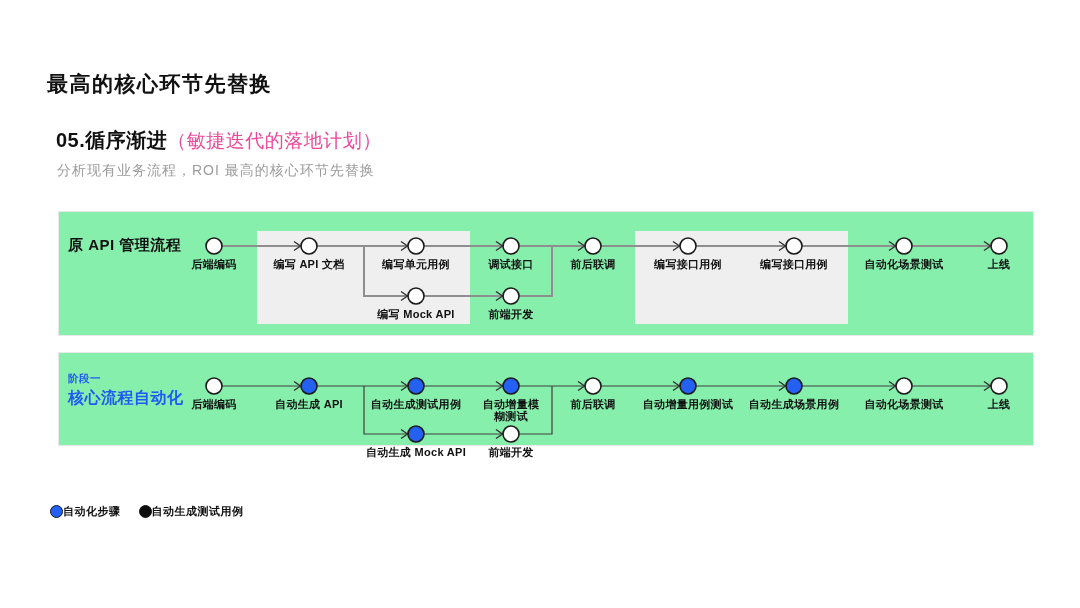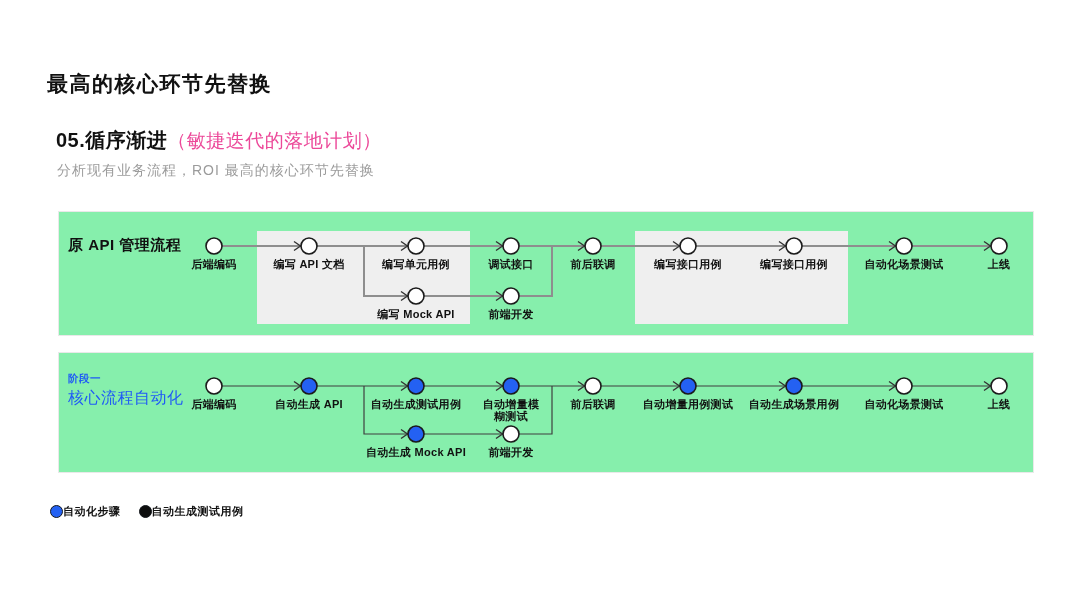--- a/index.html
+++ b/index.html
@@ -12,29 +12,29 @@
 
   .section-title { position:absolute; left:56px; top:127px; white-space:nowrap; }
   .sub-bold { font-size:20px; font-weight:bold; color:#111; letter-spacing:0.5px; }
   .sub-rest { font-size:19px; font-weight:400; color:#ec4899; letter-spacing:0.5px; }
 
   .desc { position:absolute; left:57px; top:162px; font-size:14px; color:#9b9b9b; letter-spacing:1px; }
 
   .flow-card { position:absolute; left:50px; width:976px; background:#86efac;
     border:1px solid #e9e9e9;margin-left:8px; }
   #flow-0 { top:211px; height:125px; }
-  #flow-1 { top:352px; height:121px; }
+  #flow-1 { top:352px; height:94px; }
   .flow-card svg { position:absolute; left:0; top:0; }
 
   .flow-title { position:absolute; left:9px; z-index:2; }
   #flow-0 .flow-title { top:24px; }
   #flow-1 .flow-title { top:19px; }
   #flow-0 .ft-0 { font-size:15px; font-weight:bold; letter-spacing:0.5px; }
   #flow-1 .ft-0 { font-size:10.5px; font-weight:bold; letter-spacing:0.5px; margin-bottom:2px; }
-  #flow-1 .ft-1 { font-size:16px; font-weight:normal; letter-spacing:0.5px; }
+  #flow-1 .ft-1 { font-size:16px; font-weight:bold; letter-spacing:0.5px; }
 
   svg text { font-family:"Liberation Sans","DejaVu Sans",sans-serif; }
 
   .legend { position:absolute; left:50px; top:504px; display:flex; align-items:center; gap:18px; }
   .legend-item { display:flex; align-items:center; }
   .legend-dot { width:13px; height:13px; border-radius:50%; border:1.5px solid #14181d; display:inline-block; }
   .legend-label { font-size:11px; font-weight:bold; color:#111; letter-spacing:0.5px; }
 </style>
 </head>
 <body>

